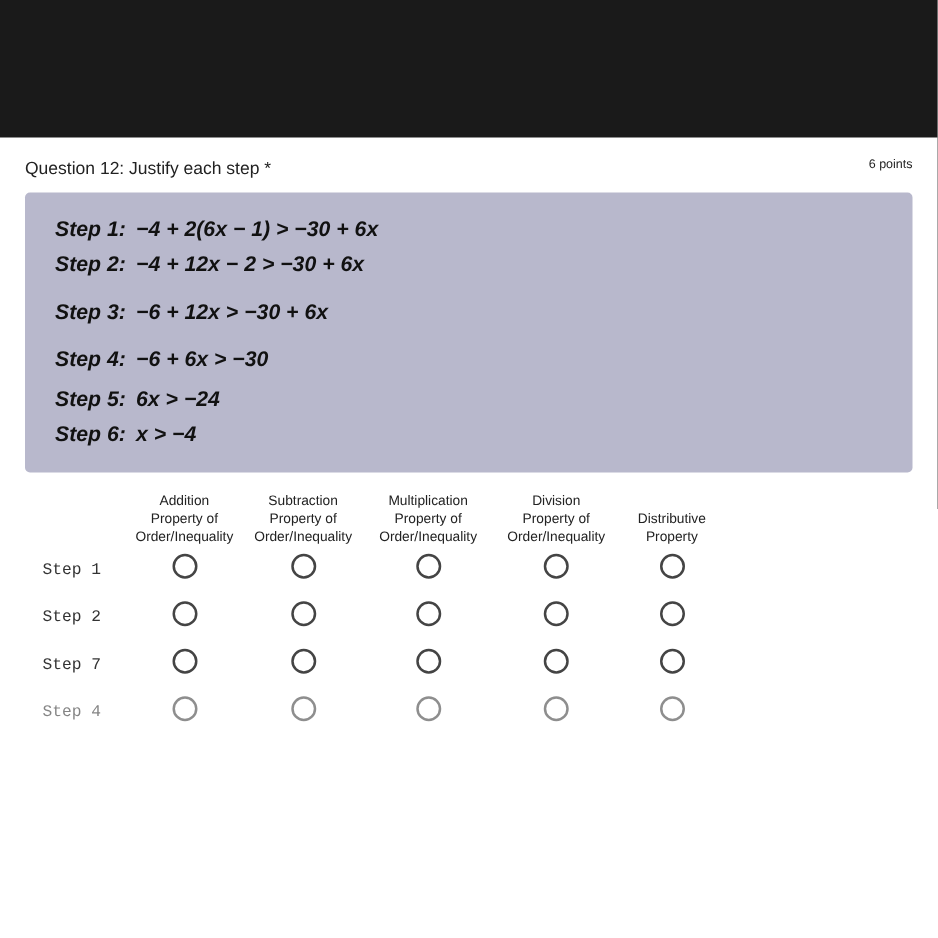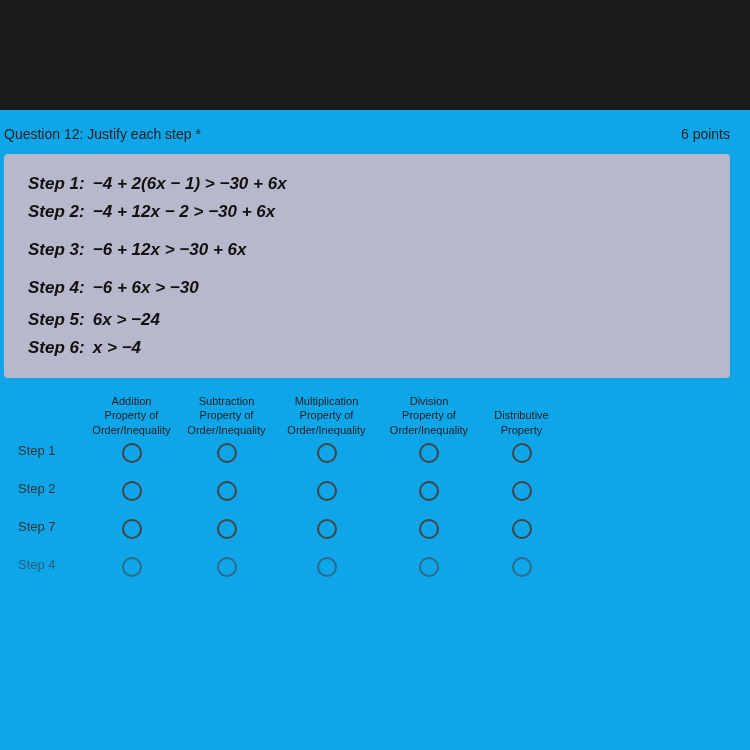--- a/index.html
+++ b/index.html
@@ -12,41 +12,41 @@
       font-family: Arial, sans-serif;
     }
 
     .top-bar {
       width: 750px;
       height: 110px;
       background: #1a1a1a;
     }
 
     .page {
-      background: #0ea5e9;
+      background: #ffffff;
       width: 750px;
       min-height: 640px;
-      padding: 16px 20px 20px 4px;
+      padding: 16px 20px 20px 20px;
       position: relative;
     }
 
     .question-header {
       display: flex;
       justify-content: space-between;
       align-items: flex-start;
       margin-bottom: 12px;
     }
 
     .question-title {
       font-size: 14px;
       color: #222;
     }
 
     .points {
-      font-size: 14px;
+      font-size: 10px;
       color: #222;
     }
 
     .steps-box {
       background: #b8b8cc;
       border-radius: 4px;
       padding: 20px 24px;
       margin-bottom: 16px;
     }
 
@@ -78,22 +78,23 @@
     }
 
     .col-header:nth-child(1) { width: 95px; }
     .col-header:nth-child(2) { width: 95px; }
     .col-header:nth-child(3) { width: 105px; }
     .col-header:nth-child(4) { width: 100px; }
     .col-header:nth-child(5) { width: 85px; }
 
     .radio-row {
       display: flex;
-      align-items: flex-start;
+      align-items: flex-end;
       margin-bottom: 18px;
+      font-family: Liberation Mono, monospace;
     }
 
     .row-label {
       width: 70px;
       font-size: 13px;
       color: #333;
       padding-left: 4px;
     }
 
     .radio-cell {

